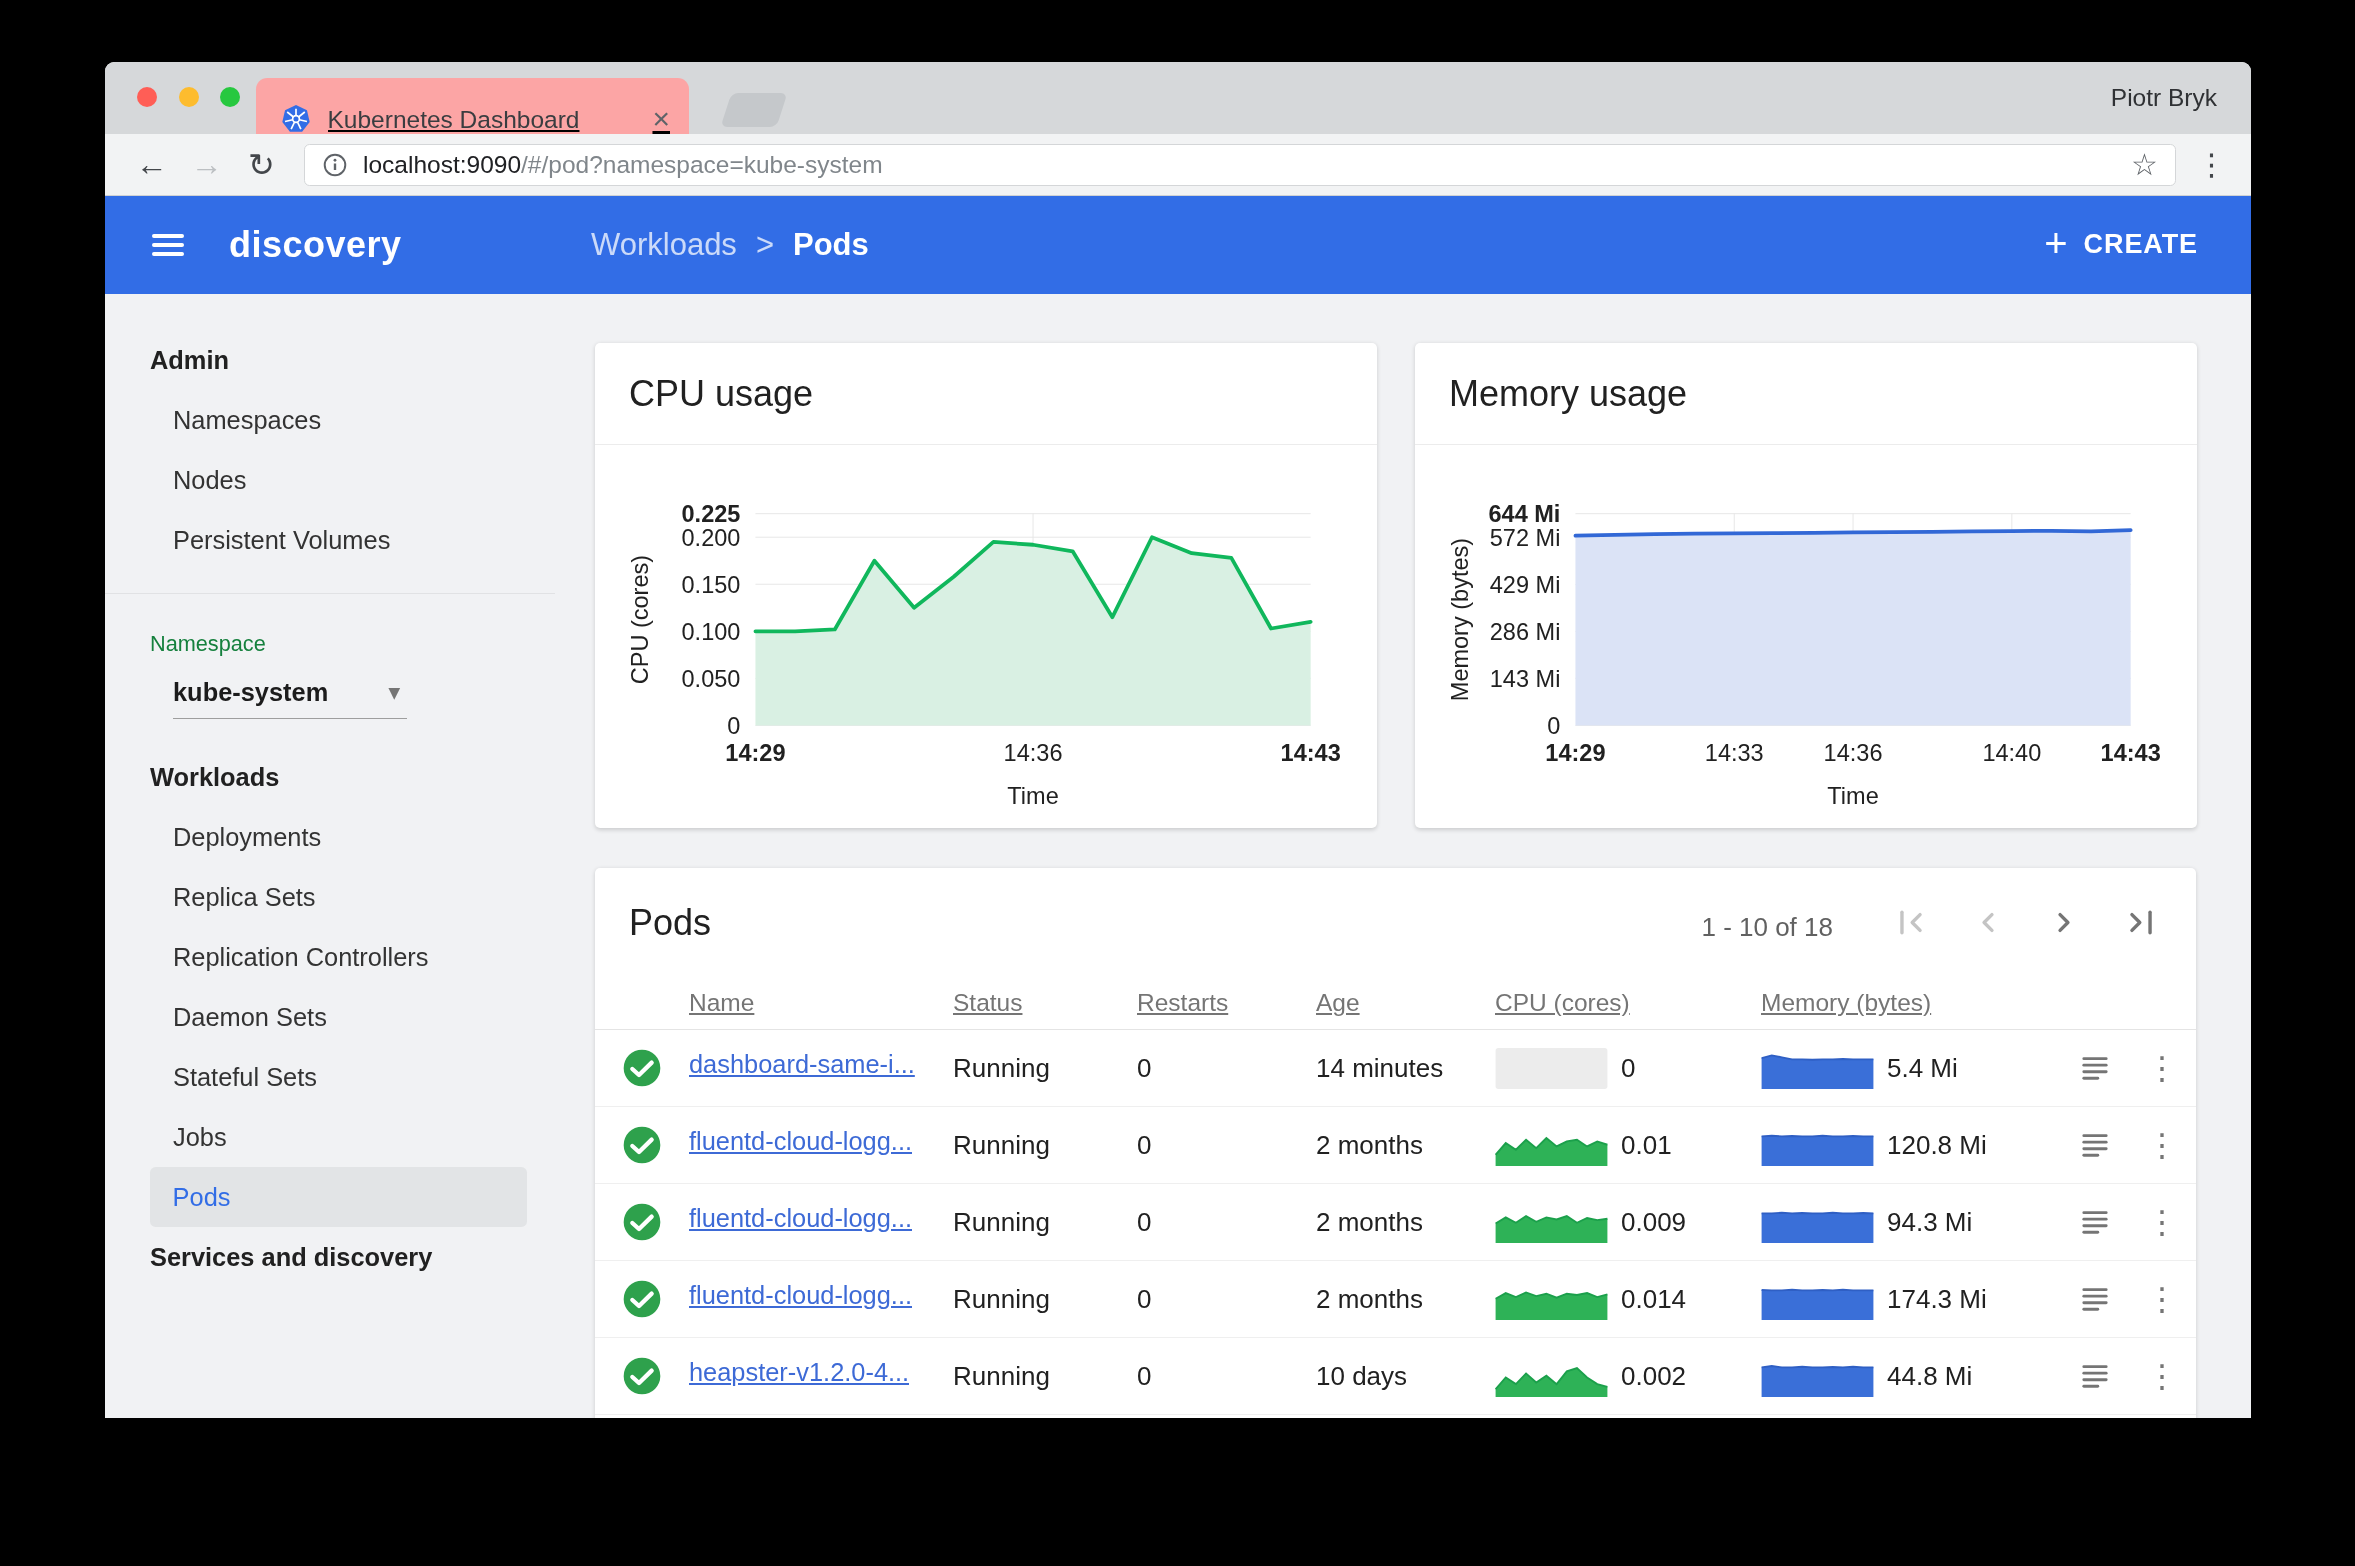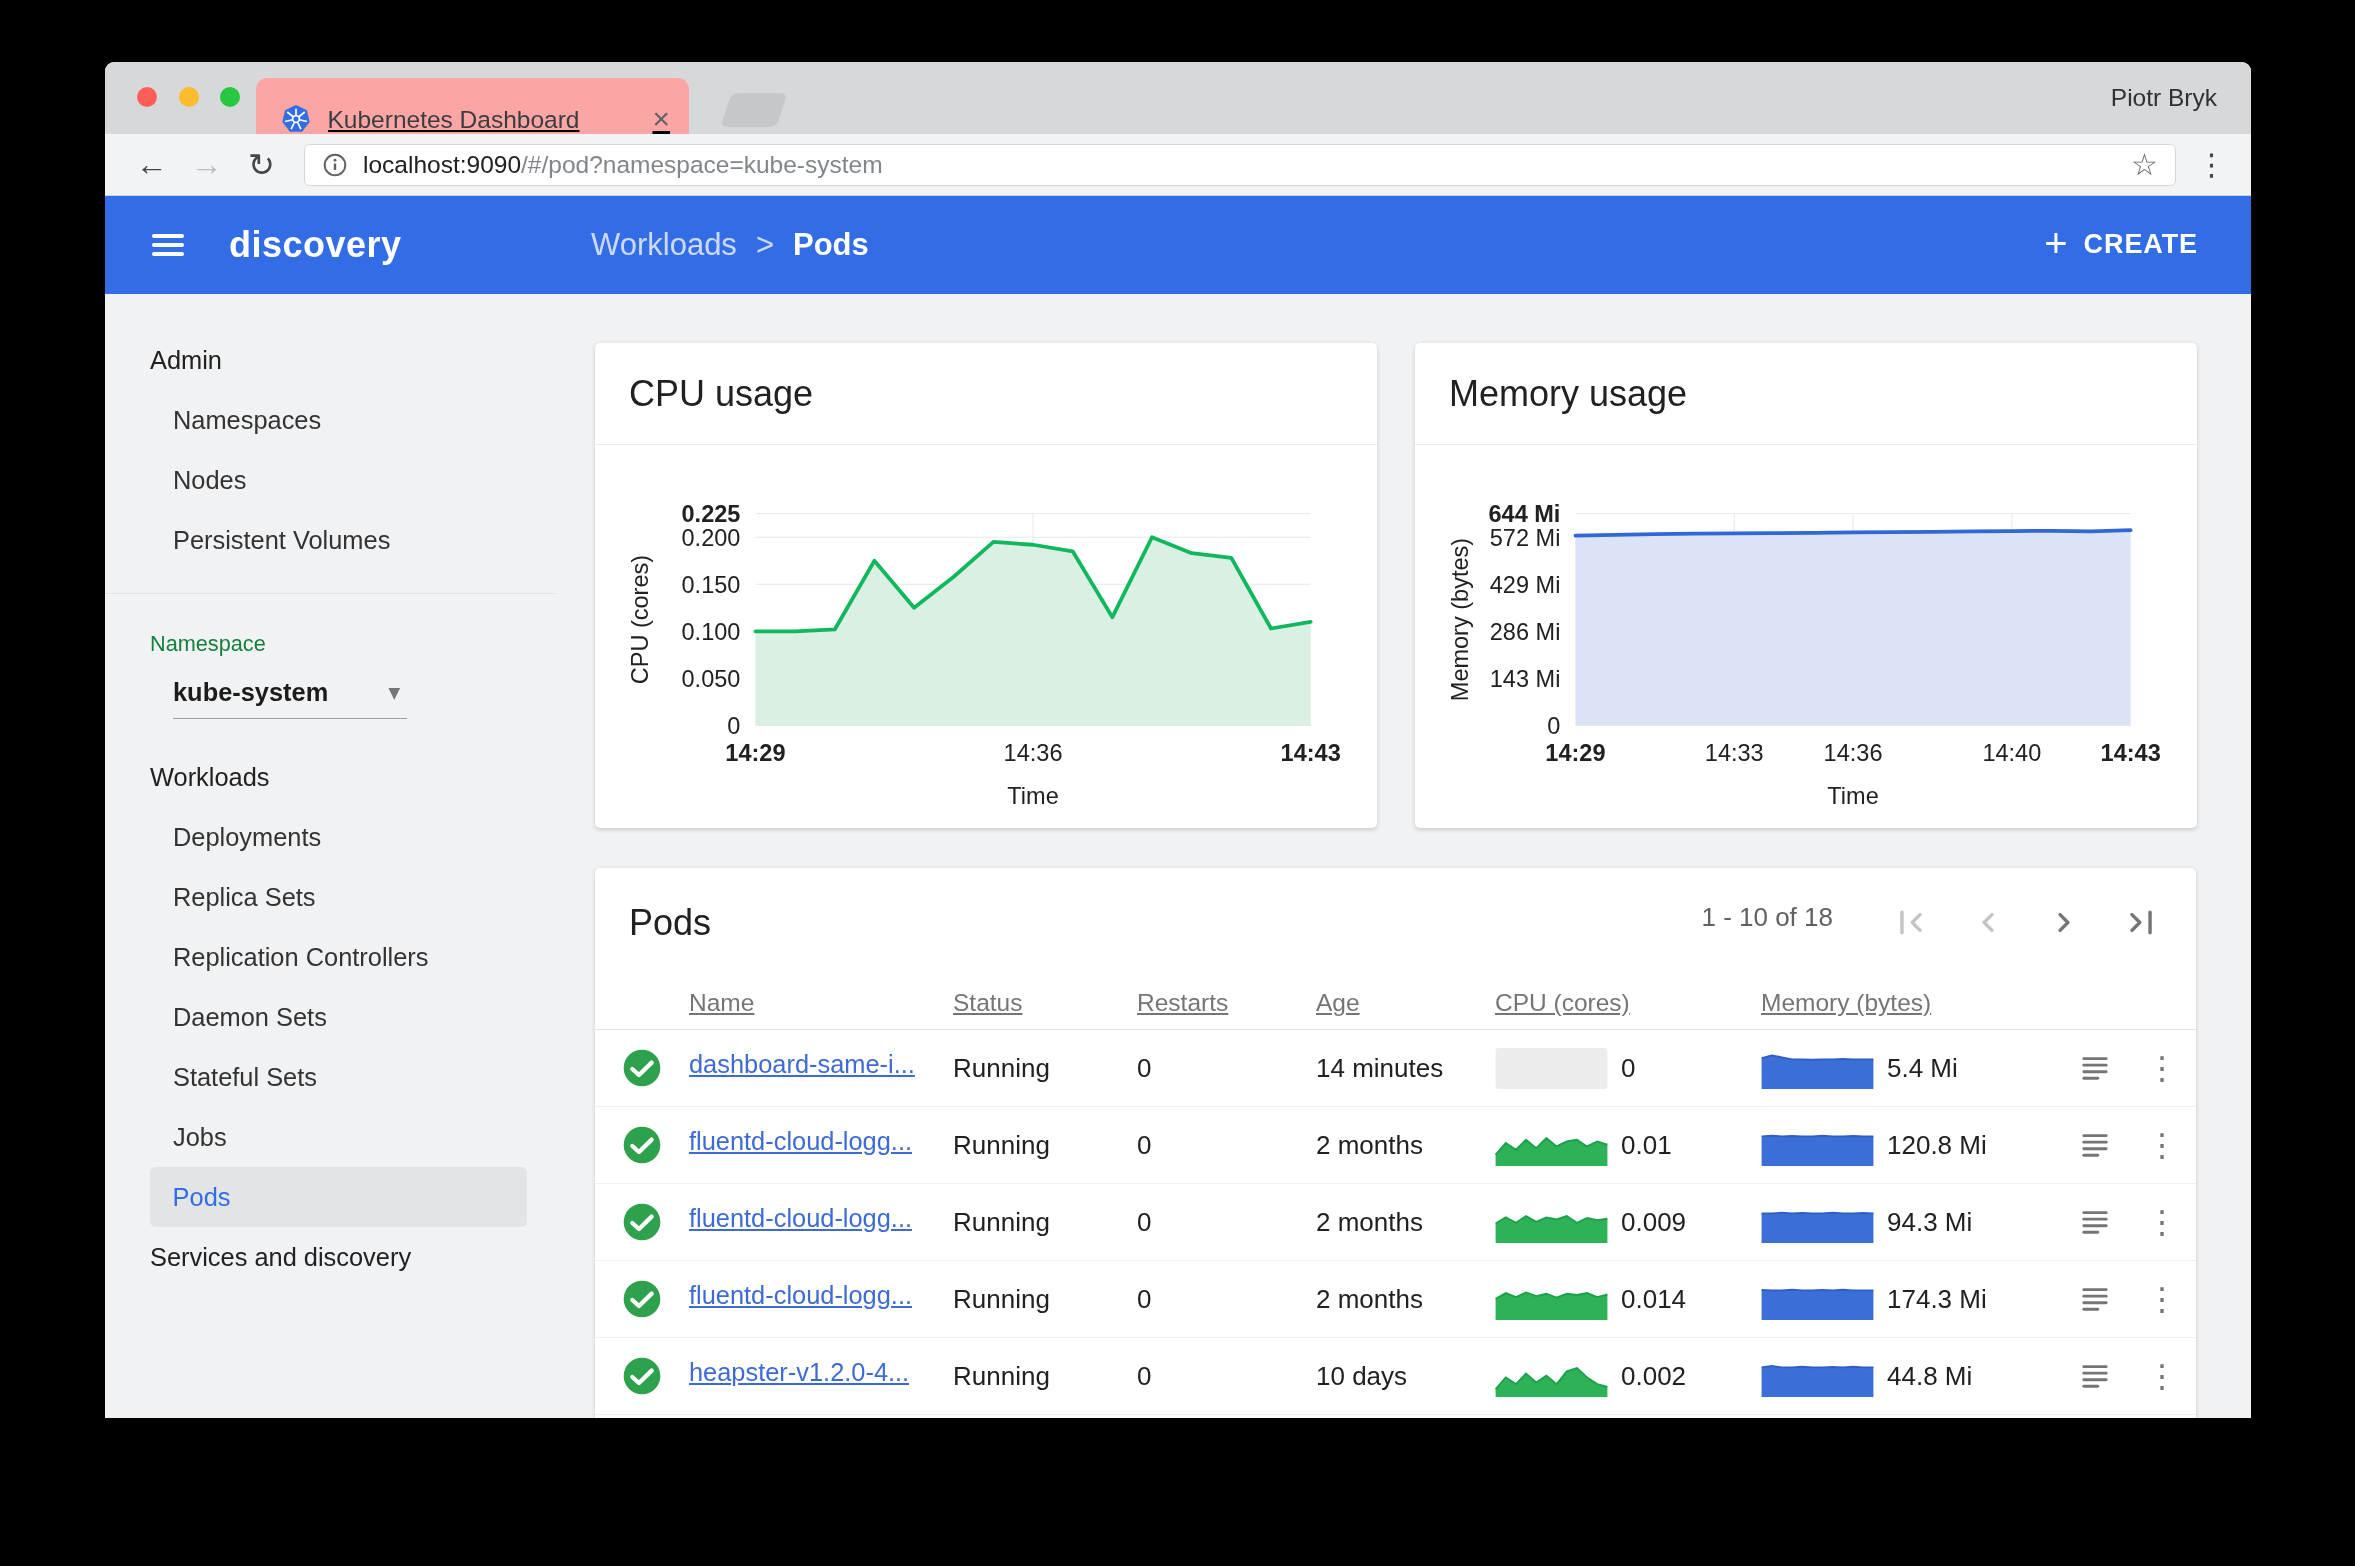--- a/index.html
+++ b/index.html
@@ -47,21 +47,21 @@
   .hamburger div { height:3.8px; background:#fff; border-radius:1.9px; margin:5.6px 0; }
   .brand { margin-left:45px; font-size:36px; font-weight:700; letter-spacing:0.5px; }
   .breadcrumb { position:absolute; left:486px; display:flex; align-items:center; gap:19px; font-size:31px; }
   .bc-parent, .bc-sep { color:rgba(255,255,255,.75); }
   .bc-current { color:#fff; font-weight:700; }
   .create-btn { position:absolute; right:53px; display:flex; align-items:center; gap:15px; font-size:27px; font-weight:700; letter-spacing:0.9px; }
   .plus-glyph { font-size:40px; font-weight:400; line-height:1; margin-top:-3.8px; }
   
   .pagebody { display:flex; height:1124px; background:#f1f2f4; }
   .sidebar { width:450px; flex-shrink:0; padding-top:36px; }
-  .side-section { height:60px; line-height:60px; padding-left:45px; font-size:25.4px; font-weight:400; color:#212121; }
+  .side-section { height:60px; line-height:60px; padding-left:45px; font-size:25.4px; font-weight:700; color:#212121; }
   .side-item { height:60px; line-height:60px; padding-left:68px; font-size:25.4px; color:#333; }
   .side-item.selected { background:#e2e4e6; color:#326de6; border-radius:5.6px; margin:0 28px 0 45px; padding-left:22.6px; }
   .side-divider { height:0.9px; background:#e1e2e4; margin:22.6px 0; }
   .ns-label { height:41px; line-height:41px; padding-left:45px; font-size:21.7px; color:#15803d; margin-top:30px; }
   .ns-select {
     height:53px; margin:1.9px 0 0 68px; width:234px; border-bottom:0.9px solid #9e9e9e;
     display:flex; align-items:center; justify-content:space-between; padding-right:7.5px;
     font-size:25.4px; font-weight:700; color:#1c1c1c;
   }
   .caret { font-size:21px; color:#757575; }
@@ -70,21 +70,21 @@
   .main { flex:1; padding:49px 0 0 40px; }
   .cards-row { display:flex; gap:38px; }
   .card { background:#fff; border-radius:5px; box-shadow:0 1.9px 4.7px rgba(0,0,0,.16); }
   .chart-card { width:782px; height:485px; }
   .card-head { height:102px; display:flex; align-items:center; padding:0 34px; font-size:36px; color:#212121; border-bottom:0.9px solid #ececec; }
   .chart-svg { display:block; width:782px; height:383px; font-family:"Liberation Sans", sans-serif; }
   
   .pods-card { width:1601px; height:584px; margin-top:40px; overflow:hidden; }
   .pods-head { height:109px; display:flex; align-items:center; padding:0 34px; }
   .pods-title { font-size:36px; color:#212121; }
-  .pager { margin-left:auto; display:flex; align-items:flex-start; gap:36px; }
+  .pager { margin-left:auto; display:flex; align-items:flex-end; gap:36px; }
   .pager-label { font-size:26px; color:#616161; margin-right:21px; }
   .pg { width:41px; height:41px; color:#757575; }
   .pg.disabled { color:#c4c4c4; }
   .thead, .trow {
     display:grid;
     grid-template-columns:94px 264px 184px 179px 179px 266px 301px 66px 68px;
     align-items:center;
   }
   .thead { height:53px; font-size:24.5px; color:#757575; border-bottom:0.9px solid #e4e4e4;text-decoration:underline; }
   .trow { height:77px; font-size:26px; color:#212121; border-bottom:0.9px solid #efefef; }

